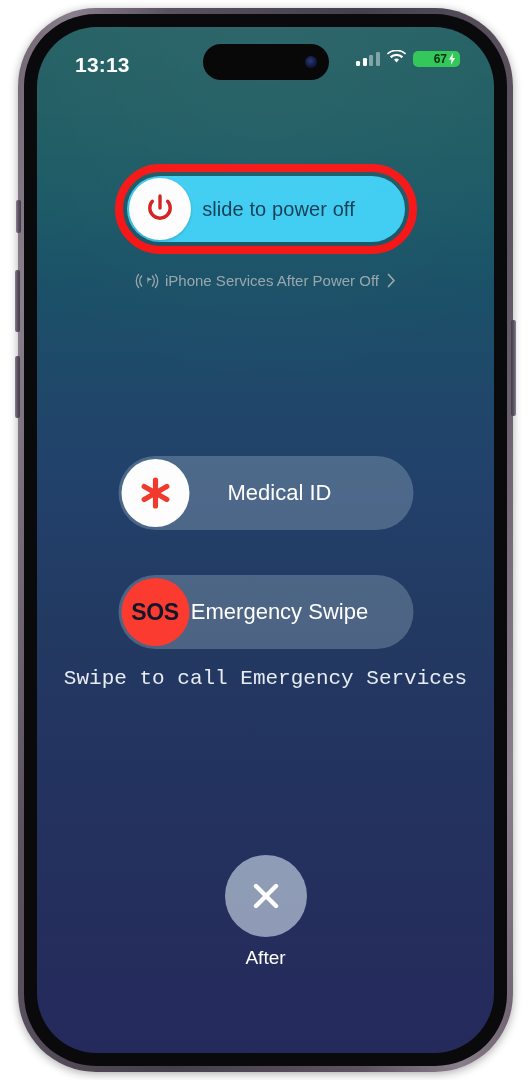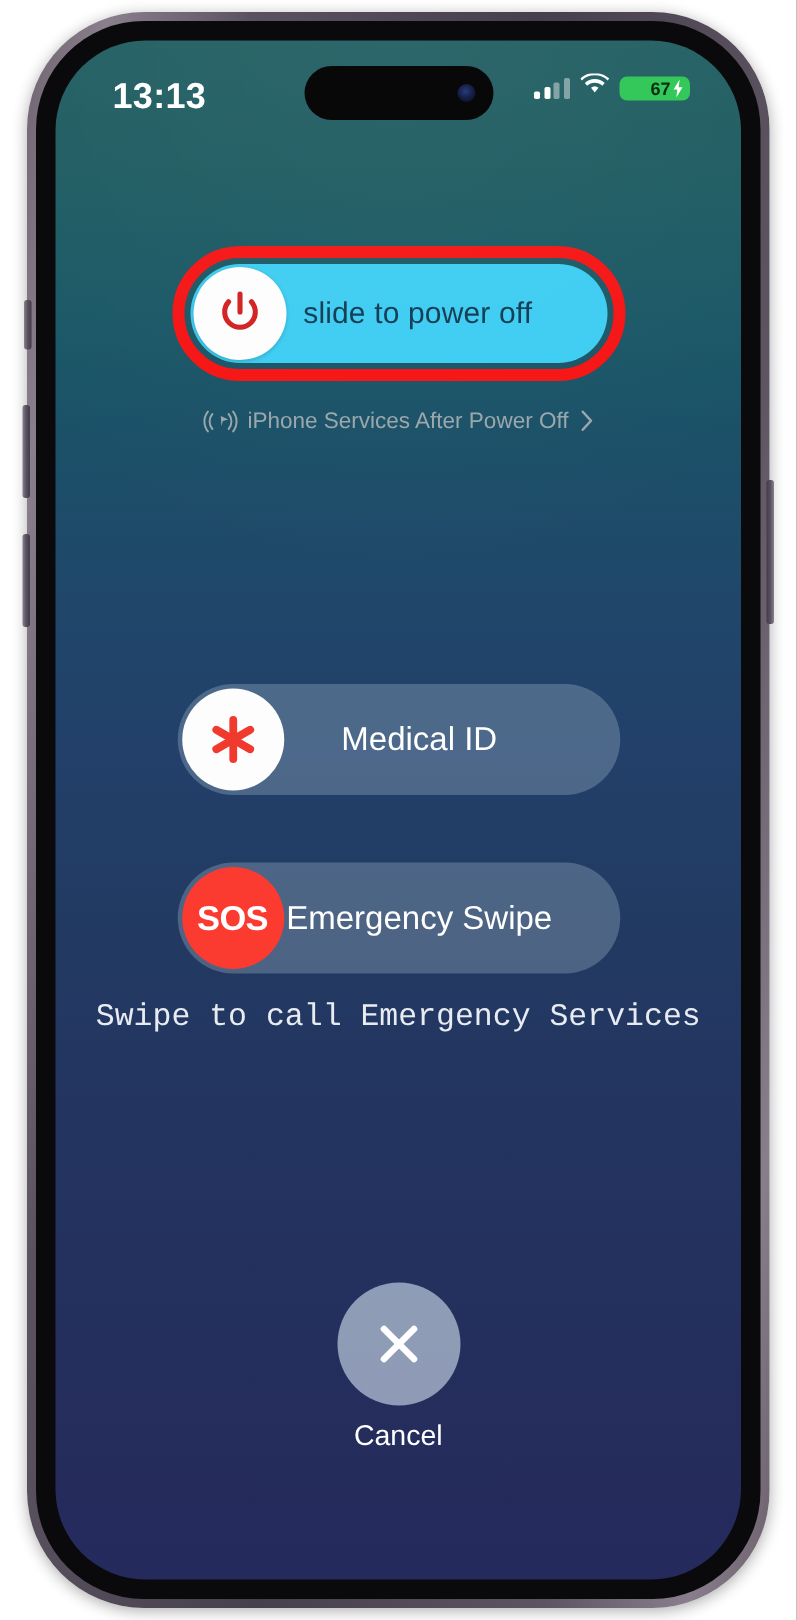--- a/index.html
+++ b/index.html
@@ -89,21 +89,21 @@
     height: 58px;
     display: flex;
     align-items: center;
     justify-content: space-between;
     padding: 0 34px 0 38px;
     box-sizing: border-box;
     z-index: 5;
   }
   #status-time {
     color: #ffffff;
-    font-size: 24px;
+    font-size: 21px;
     font-weight: bold;
     letter-spacing: 0.2px;
     padding-top: 4px;
     margin-top: 14px;
   }
   #status-right {
     display: flex;
     align-items: center;
     gap: 7px;
     padding-top: 5px;
@@ -253,21 +253,21 @@
     width: 68px;
     height: 68px;
     border-radius: 50%;
     display: flex;
     align-items: center;
     justify-content: center;
   }
   #medical-knob { background: #fdfdfd; }
   #emergency-knob { background: #fb3b30; }
   #sos-text {
-    color: #ffffff;
+    color: #0f172a;
     font-size: 23px;
     font-weight: bold;
     letter-spacing: -0.4px;
   }
   .action-label {
     width: 100%;
     text-align: center;
     color: #ffffff;
     font-size: 22px;
     padding-left: 28px;
@@ -404,18 +404,18 @@
 
       <div id="cancel-wrap">
         <div id="cancel-button">
           <svg id="close-icon" viewBox="0 0 34 34">
             <g stroke="#ffffff" stroke-width="4.4" stroke-linecap="round">
               <line x1="7" y1="7" x2="27" y2="27"></line>
               <line x1="27" y1="7" x2="7" y2="27"></line>
             </g>
           </svg>
         </div>
-        <div id="cancel-label">Cancel</div>
+        <div id="cancel-label">After</div>
       </div>
 
     </div>
   </div>
 </div>
 
 </body></html>

